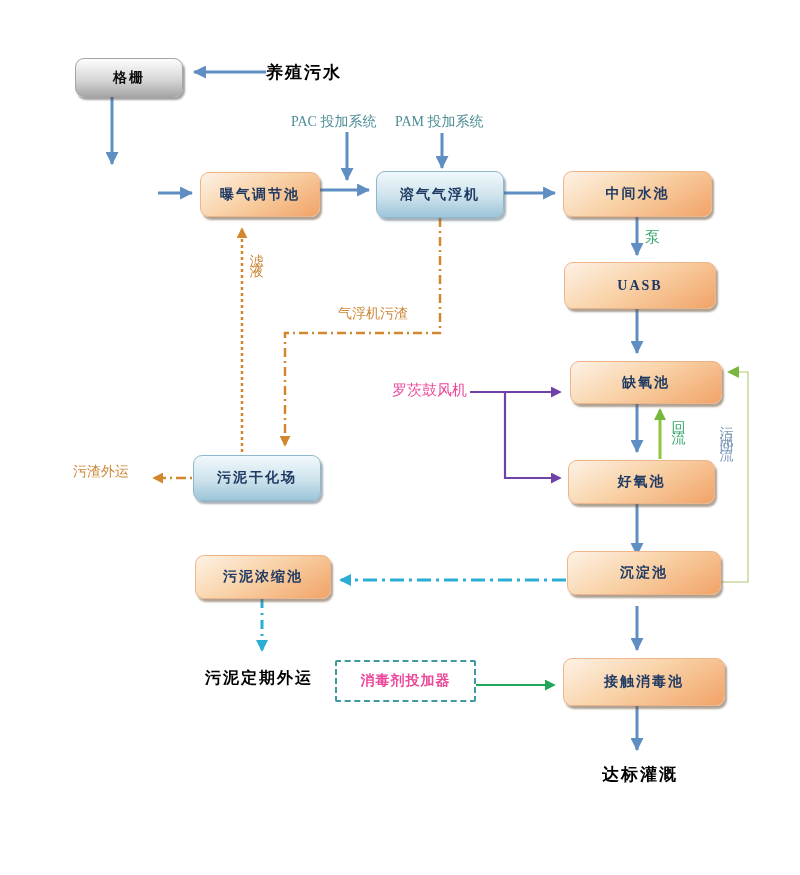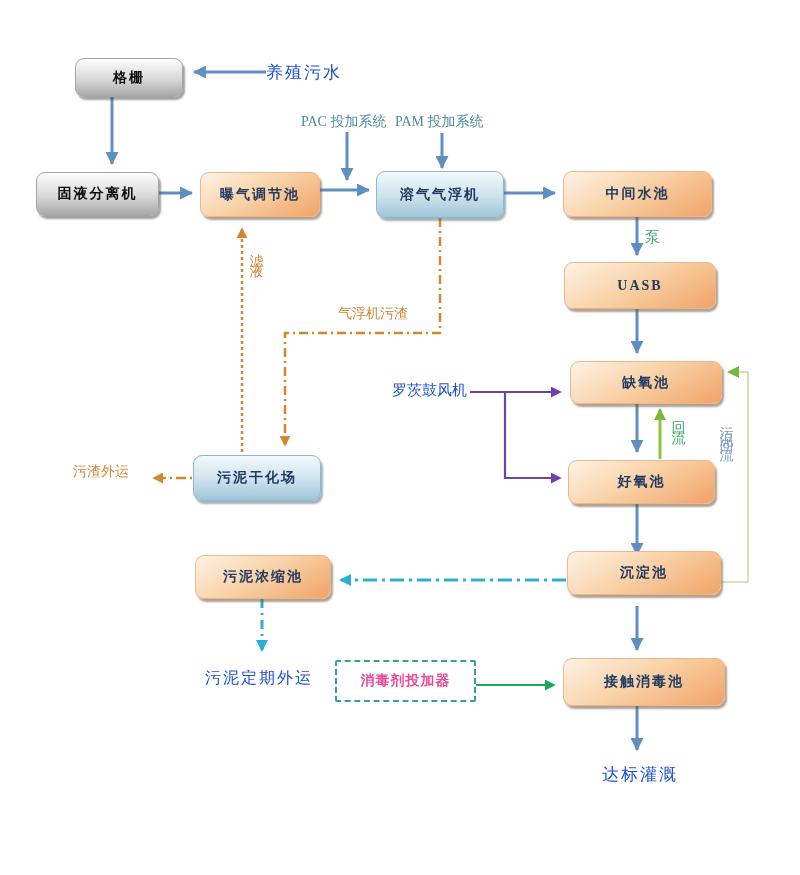--- a/index.html
+++ b/index.html
@@ -25,21 +25,21 @@
   .blue{
     background:linear-gradient(180deg,#f1f9fc 0%,#cde2ec 55%,#9dc5d9 100%);
     border:1px solid #8cb7cc;
     box-shadow:2px 3px 2px rgba(80,100,115,.5);
   }
   .dashed-node{
     background:#ffffff;border:2px dashed var(--teal-border);
     border-radius:2px;color:#ec4899;box-shadow:none;letter-spacing:1px;
   }
   .lbl{position:absolute;font-size:14px;white-space:nowrap;}
-  .lbl-black{color:#1d4ed8;font-weight:normal;font-size:17px;letter-spacing:2px;}
+  .lbl-black{color:#000000;font-weight:bold;font-size:17px;letter-spacing:2px;}
   .lbl-teal{color:var(--label-teal);}
   .lbl-green{color:var(--label-green);}
   .lbl-orange{color:var(--label-orange);}
   .lbl-bluegray{color:var(--label-bluegray);}
   .vert{writing-mode:vertical-rl;text-orientation:upright;letter-spacing:9px;}
   svg#wires{position:absolute;left:0;top:0;}
   .w-blue{stroke:var(--flow-blue);stroke-width:3;fill:none;}
   .w-lime{stroke:var(--lime);stroke-width:3;fill:none;}
   .w-loop{stroke:var(--lime-soft);stroke-width:1.6;fill:none;}
   .w-purple{stroke:var(--purple);stroke-width:2.2;fill:none;}
@@ -107,38 +107,37 @@
 
     <path class="w-orange" stroke-dasharray="2 4 10 4" d="M192 478 L154 478" marker-end="url(#a-orange)"></path>
 
     <path class="w-cyan" stroke-dasharray="14 5 3 5" d="M566 580 L341 580" marker-end="url(#a-cyan)"></path>
     <path class="w-cyan" stroke-dasharray="9 5 2 5" d="M262 599 L262 650" marker-end="url(#a-cyan)"></path>
 
     <path class="w-green" d="M473 685 L554 685" marker-end="url(#a-green)"></path>
   </svg>
 
   <div class="node gray" style="left:75px;top:58px;width:106px;height:37px;">格栅</div>
-  <div class="node gray" style="left:36px;top:172px;width:121px;height:42px;">固液分离机</div>
   <div class="node orange" style="left:200px;top:172px;width:118px;height:43px;">曝气调节池</div>
   <div class="node blue" style="left:376px;top:171px;width:126px;height:45px;">溶气气浮机</div>
   <div class="node orange" style="left:563px;top:171px;width:147px;height:44px;">中间水池</div>
   <div class="node orange" style="left:564px;top:262px;width:150px;height:45px;">UASB</div>
   <div class="node orange" style="left:570px;top:361px;width:150px;height:41px;">缺氧池</div>
   <div class="node orange" style="left:568px;top:460px;width:145px;height:42px;">好氧池</div>
   <div class="node orange" style="left:567px;top:551px;width:152px;height:42px;text-align:right;">沉淀池</div>
   <div class="node blue" style="left:193px;top:455px;width:126px;height:44px;">污泥干化场</div>
   <div class="node orange" style="left:195px;top:555px;width:134px;height:42px;">污泥浓缩池</div>
   <div class="node dashed-node" style="left:335px;top:660px;width:137px;height:38px;">消毒剂投加器</div>
   <div class="node orange" style="left:563px;top:658px;width:160px;height:46px;">接触消毒池</div>
 
   <div class="lbl lbl-black" style="left:266px;top:61px;">养殖污水</div>
-  <div class="lbl lbl-teal" style="left:301px;top:113px;">PAC 投加系统</div>
+  <div class="lbl lbl-teal" style="left:291px;top:113px;">PAC 投加系统</div>
   <div class="lbl lbl-teal" style="left:395px;top:113px;">PAM 投加系统</div>
   <div class="lbl lbl-green" style="left:645px;top:228px;font-size:15px;">泵</div>
-  <div class="lbl" style="left:392px;top:381px;color:#1d4ed8;font-size:15px;">罗茨鼓风机</div>
+  <div class="lbl" style="left:392px;top:381px;color:#ec4899;font-size:15px;">罗茨鼓风机</div>
   <div class="lbl lbl-green vert" style="left:669px;top:410px;">回流</div>
   <div class="lbl lbl-bluegray vert" style="left:717px;top:415px;letter-spacing:7px;">污泥回流</div>
   <div class="lbl lbl-orange vert" style="left:247px;top:243px;">滤液</div>
   <div class="lbl lbl-orange" style="left:338px;top:305px;">气浮机污渣</div>
   <div class="lbl lbl-orange" style="left:73px;top:463px;">污渣外运</div>
   <div class="lbl lbl-black" style="left:205px;top:668px;font-size:16px;">污泥定期外运</div>
   <div class="lbl lbl-black" style="left:602px;top:763px;">达标灌溉</div>
 
 </div>
 

